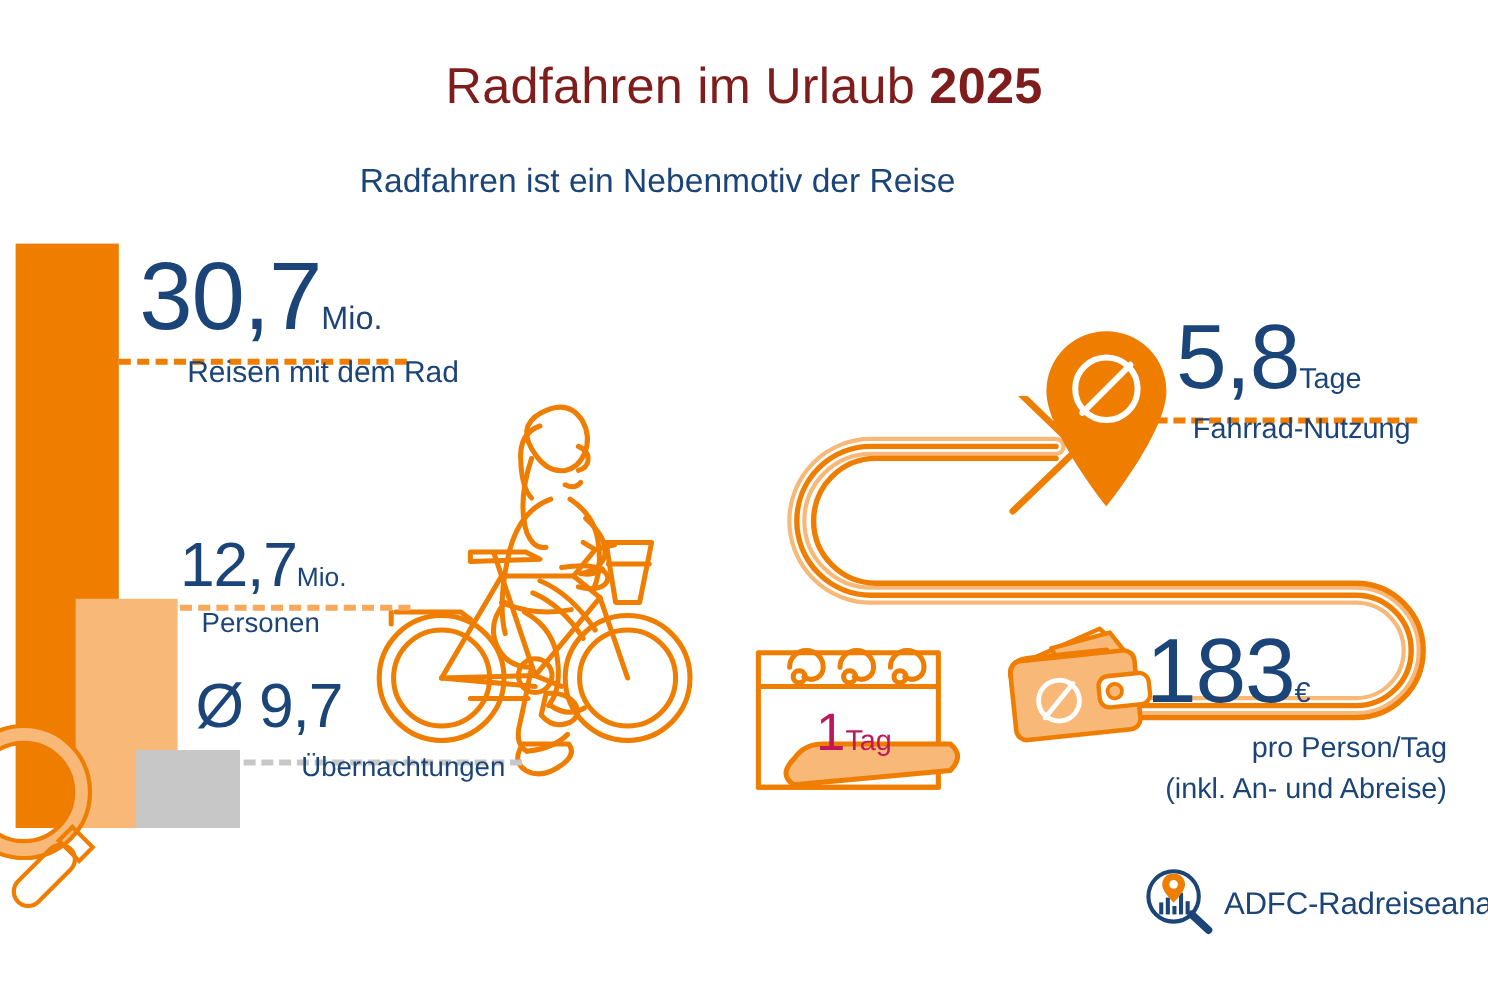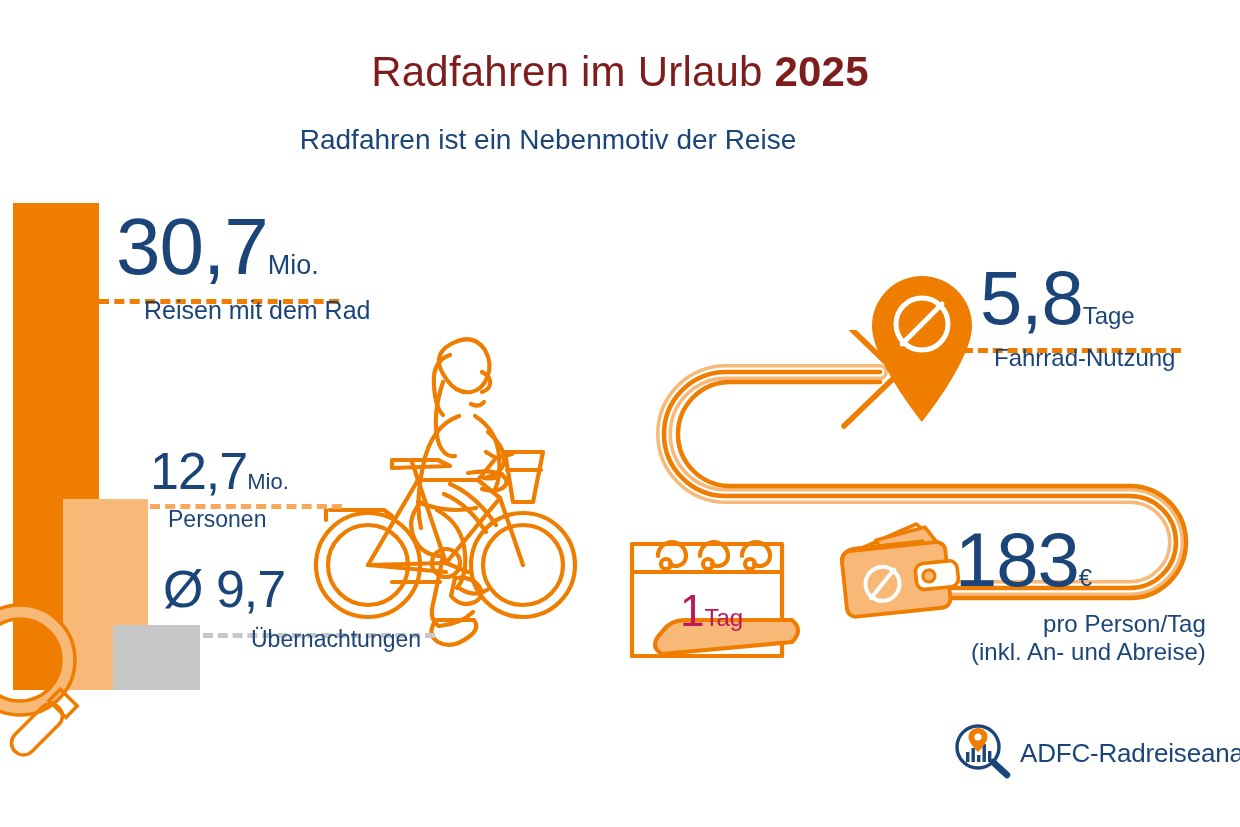--- a/index.html
+++ b/index.html
@@ -13,21 +13,21 @@
 
   
   .title {
     position: absolute; left: 0; top: 48px; width: 1240px;
     text-align: center;
     font-size: 42px; font-weight: 400; color: #7f1d1d;
     letter-spacing: .2px; white-space: nowrap;
   }
   .title .year { font-weight: 700; }
   .subtitle {
-    position: absolute; left: 0; top: 124px; width: 1096px;
+    position: absolute; left: 0; top: 135px; width: 1096px;
     text-align: center;
     font-size: 28px; font-weight: 400; color: #1B4578;
     white-space: nowrap;
   }
 
   
   .bar { position: absolute; }
   #bar-travels { left: 13px; top: 203px; width: 86px; height: 487px; background: #EF7D00; }
   #bar-persons { left: 63px; top: 499px; width: 85px; height: 191px; background: #F7B878; }
   #bar-nights  { left: 113px; top: 625px; width: 87px; height: 65px;  background: #C7C7C7; }
@@ -40,41 +40,41 @@
   #dash-days    { left: 963px; top: 348px; width: 218px; border-top-color: #EF7D00; }
 
   
   .stat { position: absolute; color: #1B4578; white-space: nowrap; }
   .stat .big   { font-size: 76px; line-height: .88; font-weight: 400; letter-spacing: -1px; }
   .stat .unit  { font-size: 27px; font-weight: 400; }
   .stat .cap   { font-size: 25px; font-weight: 400; }
 
   #stat-travels { left: 116px; top: 212px; }
   #stat-travels .big  { font-size: 80px; }
-  #stat-travels .cap  { display:block; margin-top: 14px; margin-left: 28px; }
+  #stat-travels .cap  { display:block; margin-top: 14px; margin-left: 40px; }
 
   #stat-persons { left: 150px; top: 449px; }
   #stat-persons .big  { font-size: 52px; }
   #stat-persons .unit { font-size: 22px; }
   #stat-persons .cap  { display:block; margin-top: 11px; margin-left: 18px; font-size: 23px; }
 
   #stat-nights { left: 163px; top: 567px; }
   #stat-nights .big  { font-size: 52px; }
   #stat-nights .cap  { display:block; margin-top: 13px; margin-left: 88px; font-size: 23px; }
 
   #stat-days { left: 980px; top: 265px; }
   #stat-days .big  { font-size: 76px; }
   #stat-days .unit { font-size: 24px; }
   #stat-days .cap  { display:block; margin-top: 12px; margin-left: 14px; font-size: 24px; }
 
   #stat-cost { left: 955px; top: 527px; }
   #stat-cost .big  { font-size: 76px; }
   #stat-cost .unit { font-size: 24px; }
   #stat-cost .cap  { display:block; margin-top: 16px; margin-left: 16px; font-size: 24px; text-align:right; }
-  #stat-cost .cap2 { display:block; margin-top: 0;  margin-left: 16px; font-size: 24px; text-align:center; }
+  #stat-cost .cap2 { display:block; margin-top: 6px;  margin-left: 16px; font-size: 24px; text-align:center; }
 
   
   #cal-day { position:absolute; left: 680px; top: 586px; color:#be185d; white-space: nowrap; }
   #cal-day .big  { font-size: 44px; font-weight: 400; }
   #cal-day .unit { font-size: 24px; font-weight: 400; }
 
   
   .art { position: absolute; }
   #art-cyclist { left: 300px; top: 320px; }
   #art-route   { left: 630px; top: 330px; }

